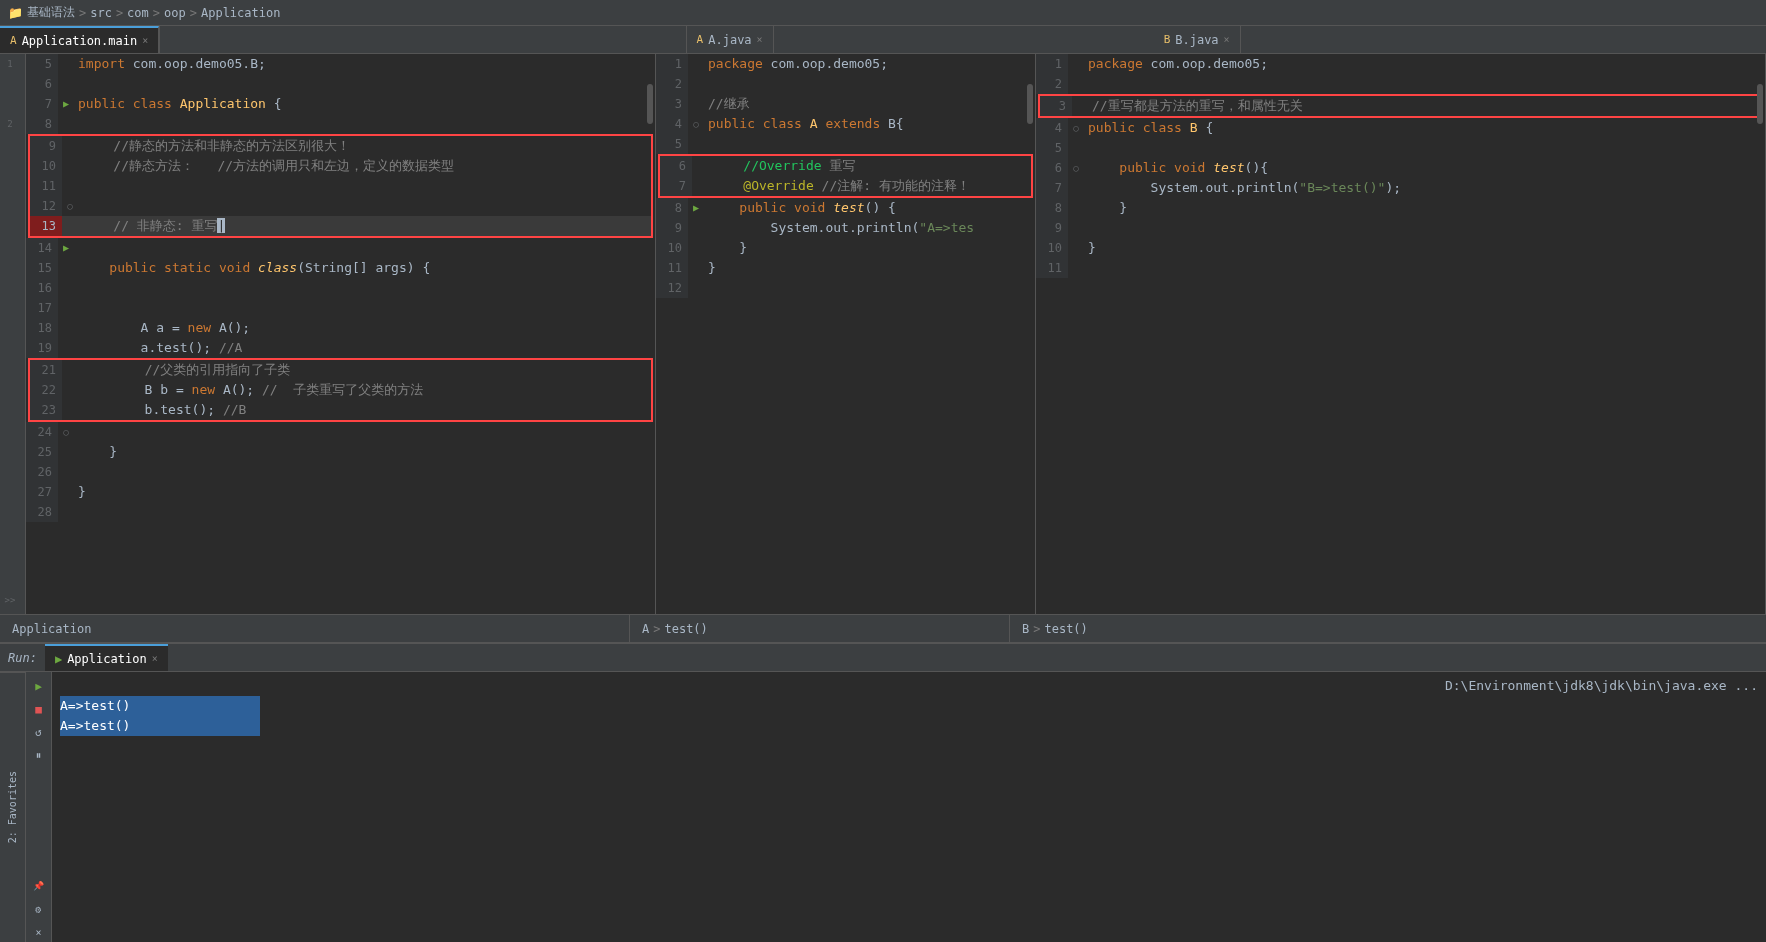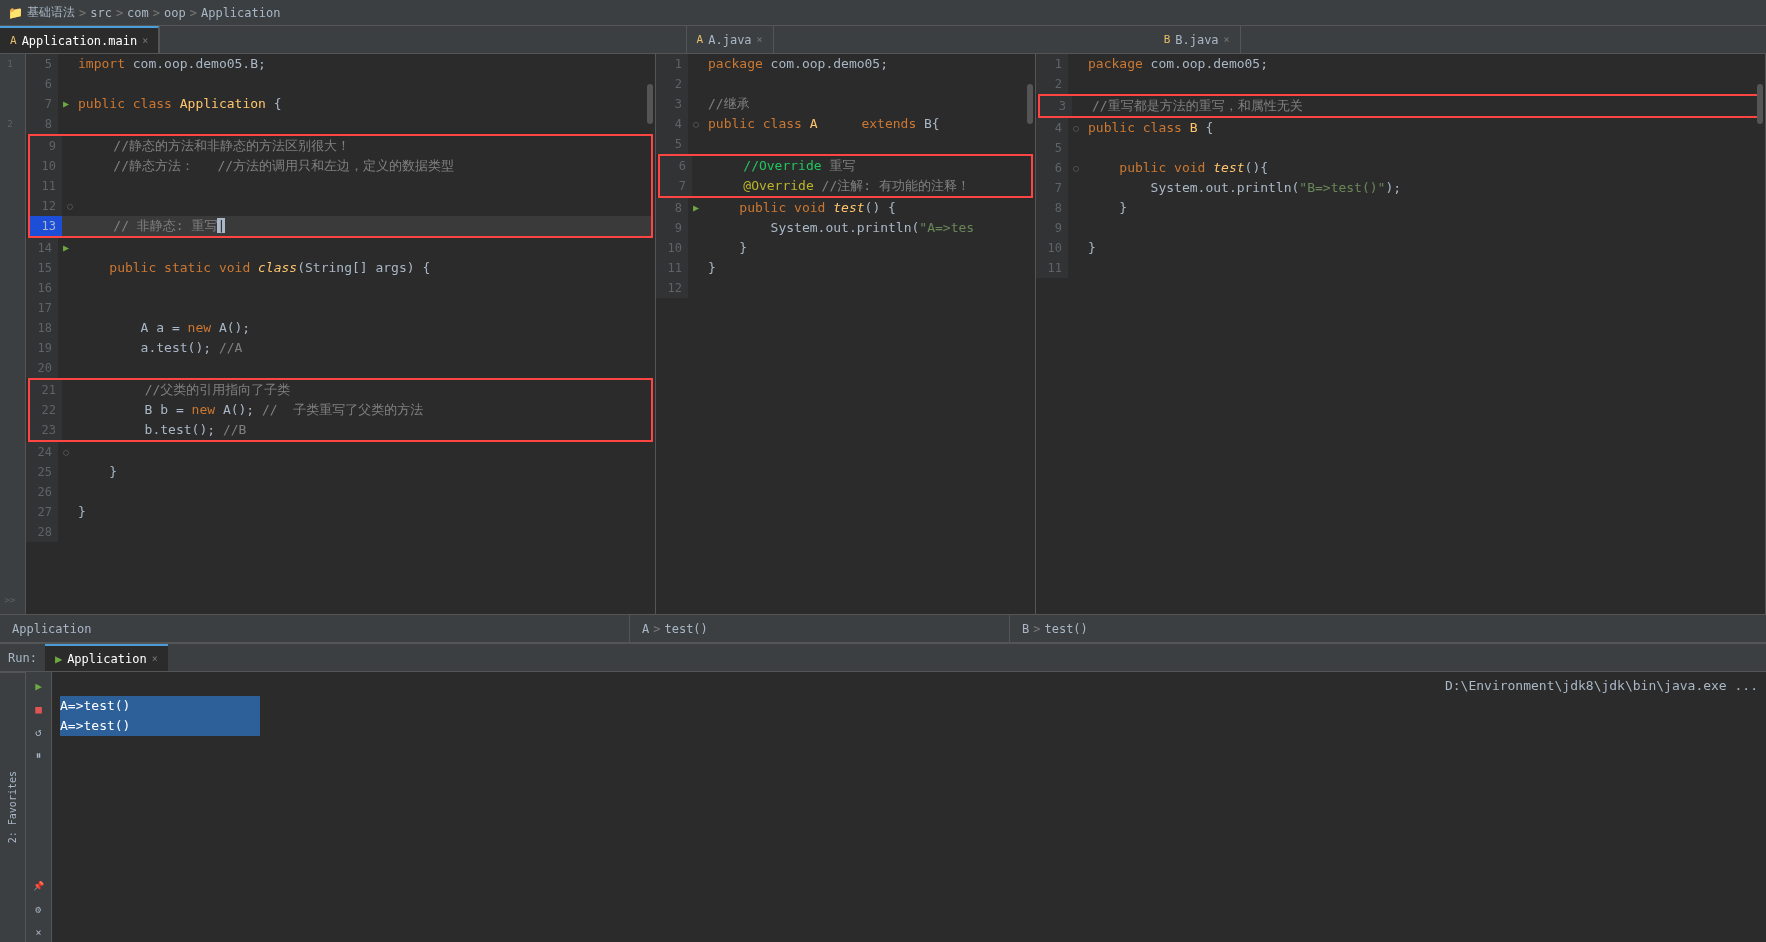--- a/index.html
+++ b/index.html
@@ -119,21 +119,21 @@
     }
 
     
     .kw-public { color: #cc7832; }
     .kw-class { color: #cc7832; }
     .kw-static { color: #cc7832; }
     .kw-void { color: #cc7832; }
     .kw-new { color: #cc7832; }
     .kw-import { color: #cc7832; }
     .kw-package { color: #cc7832; }
-    .kw-extends { color: #cc7832; margin-left: 36px; }
+    .kw-extends { color: #cc7832; }
     .str { color: #6a8759; }
     .comment { color: #808080; }
     .type-name { color: #ffc66d; }
     .method-name { color: #ffc66d; font-style: italic; }
     .annotation { color: #bbb529; }
 
     .editor-scroll-area {
       position: relative;
       flex: 1;
       overflow: hidden;
@@ -355,21 +355,21 @@
               <div class="line-code"></div>
             </div>
 
             <div class="code-line">
               <div class="line-num">12</div>
               <div class="line-gutter" style="color:#606366; font-size:9px; text-align:center;">○</div>
               <div class="line-code"></div>
             </div>
 
             <div class="code-line" style="background:#3a3a3a;">
-              <div class="line-num" style="background:#1d4ed8; color:#a9b7c6;">13</div>
+              <div class="line-num" style="background:#7f1d1d; color:#a9b7c6;">13</div>
               <div class="line-gutter"></div>
               <div class="line-code"><span class="comment">    // 非静态: 重写</span><span style="background:#a9b7c6; color:#2b2b2b;">|</span></div>
             </div>
           </div>
 
           <div class="code-line">
             <div class="line-num">14</div>
             <div class="line-gutter" style="color:#6da840;">▶</div>
             <div class="line-code"><span class="comment"></span></div>
           </div>
@@ -397,25 +397,20 @@
             <div class="line-gutter"></div>
             <div class="line-code">        A a = <span class="kw-new">new</span> A();</div>
           </div>
 
           <div class="code-line">
             <div class="line-num">19</div>
             <div class="line-gutter"></div>
             <div class="line-code">        a.test(); <span class="comment">//A</span></div>
           </div>
 
-          <div class="code-line">
-            <div class="line-num">20</div>
-            <div class="line-gutter"></div>
-            <div class="line-code"></div>
-          </div>
 
           <div style="position:relative; border:2px solid #ff4444; margin: 0 2px;">
 
             <div class="code-line">
               <div class="line-num">21</div>
               <div class="line-gutter"></div>
               <div class="line-code">        <span class="comment">//父类的引用指向了子类</span></div>
             </div>
 
             <div class="code-line">
@@ -649,21 +644,21 @@
     <div class="breadcrumb-inner">
       <span>B</span>
       <span class="chevron">&gt;</span>
       <span>test()</span>
     </div>
   </div>
 </div>
 
 <div class="run-panel">
   <div class="run-tab-bar">
-    <span style="padding: 0 8px; display:flex; align-items:center; font-size:12px; color:#a9b7c6;">Run:</span>
+    <span style="padding: 0 8px; display:flex; align-items:center; font-size:12px; color:#a9b7c6;font-style:italic;">Run:</span>
     <div class="run-tab active">
       <span style="color:#6da840;">▶</span>
       <span>Application</span>
       <span style="font-size:10px; color:#777;">×</span>
     </div>
     <div style="flex:1;"></div>
   </div>
 
   <div class="run-panel-layout">
 

